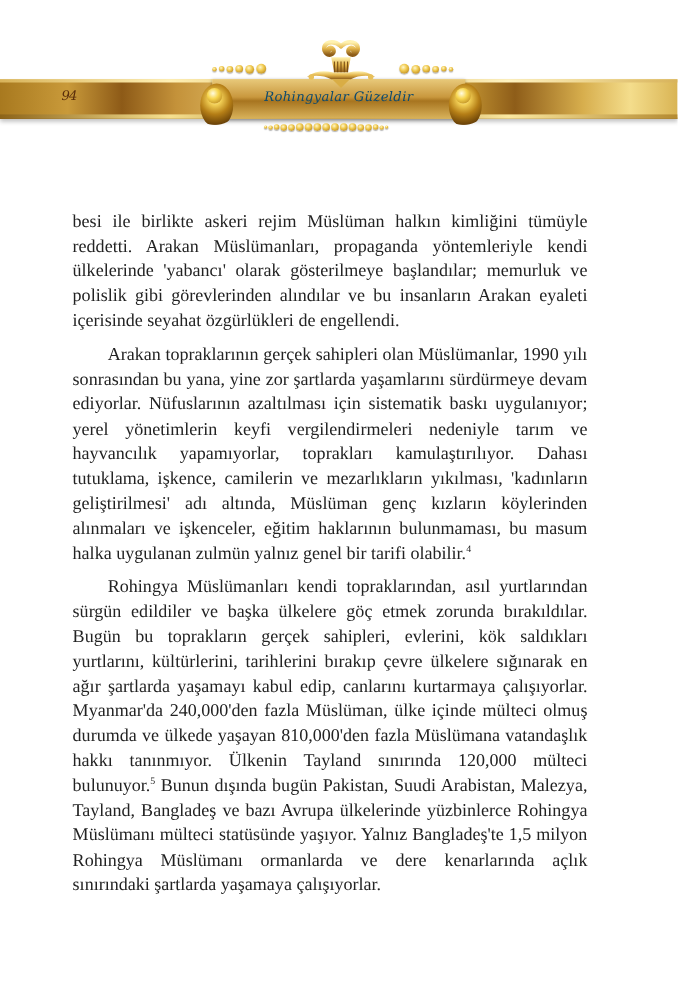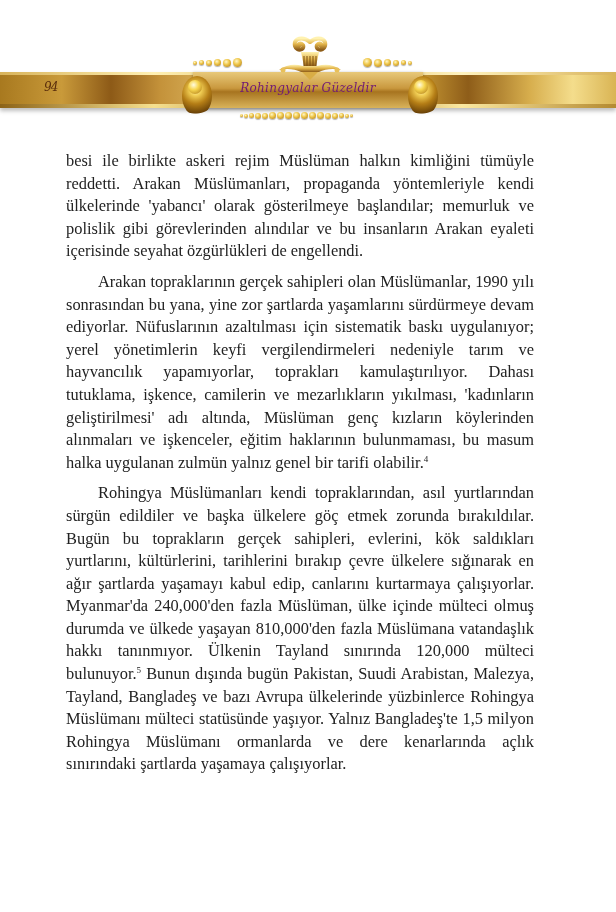--- a/index.html
+++ b/index.html
@@ -90,58 +90,59 @@
     border-radius: 50%;
     background: radial-gradient(circle at 40% 35%, #fff7cc 0%, #f0c94d 40%, #a87314 100%);
     box-shadow: 0 1px 1px rgba(0,0,0,0.3);
     display: inline-block;
   }
   .dots-left { left: 193px; top: 58px; }
   .dots-right { left: 363px; top: 58px; }
   .dots-bottom { left: 240px; top: 112px; gap: 1px; }
   .page-number {
     position: absolute;
-    left: 44px;
+    left: 56px;
     top: 80px;
     font-family: "DejaVu Serif", serif;
     font-style: italic;
     font-size: 12px;
     color: #5a2e0c;
     letter-spacing: -1px;
   }
   .running-title {
     position: absolute;
     left: 193px;
     width: 230px;
     top: 81px;
     text-align: center;
     font-family: "DejaVu Serif", serif;
     font-style: italic;
     font-size: 12px;
-    color: #701a75;
+    color: #0c4a6e;
     letter-spacing: 0.3px;
   }
   .body-text {
     position: absolute;
     left: 66px;
     top: 150px;
     width: 468px;
     color: #222222;
     font-family: "Liberation Serif", "DejaVu Serif", serif;
     font-size: 16.4px;
     line-height: 22.6px;
     text-align: justify;
     hyphens: manual;
   }
   .body-text p {
     margin: 0 0 8px 0;
     text-indent: 32px;
   }
   .body-text p.continuation {
     text-indent: 0;
+    margin-top: 40px;
   }
   sup {
     font-size: 9px;
     line-height: 0;
     vertical-align: 6px;
   }
 </style>
 </head>
 <body>
 

